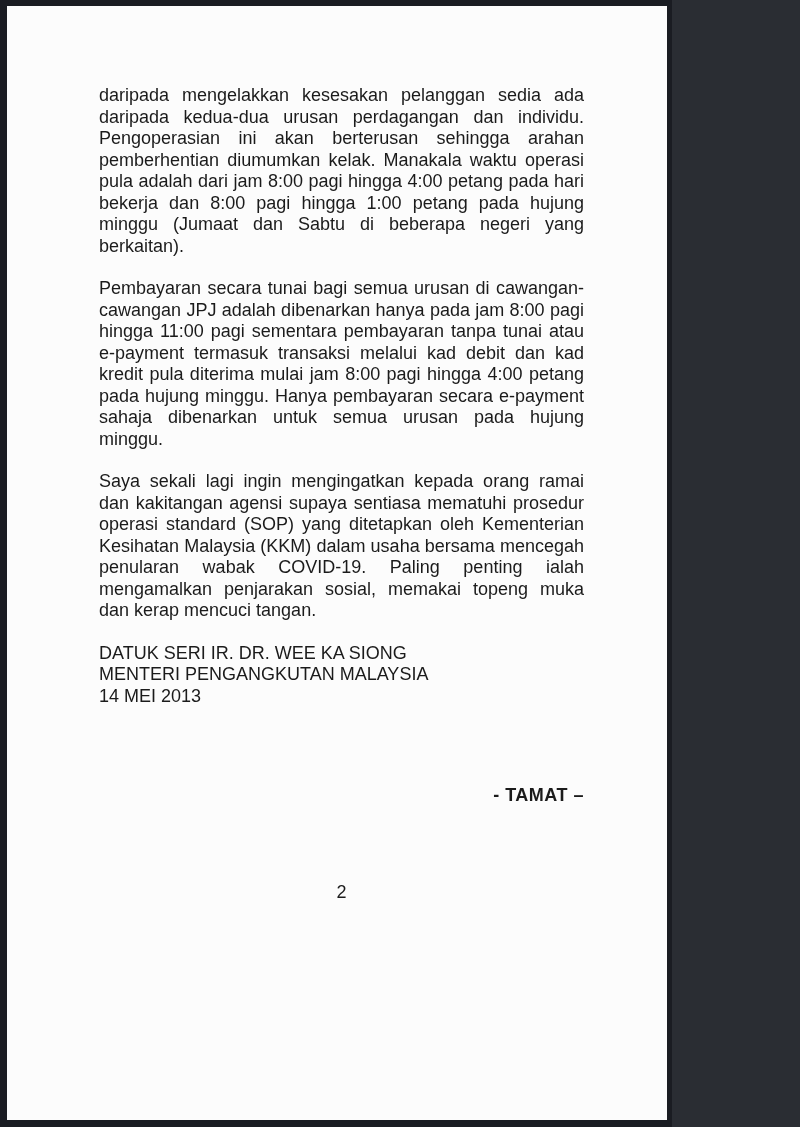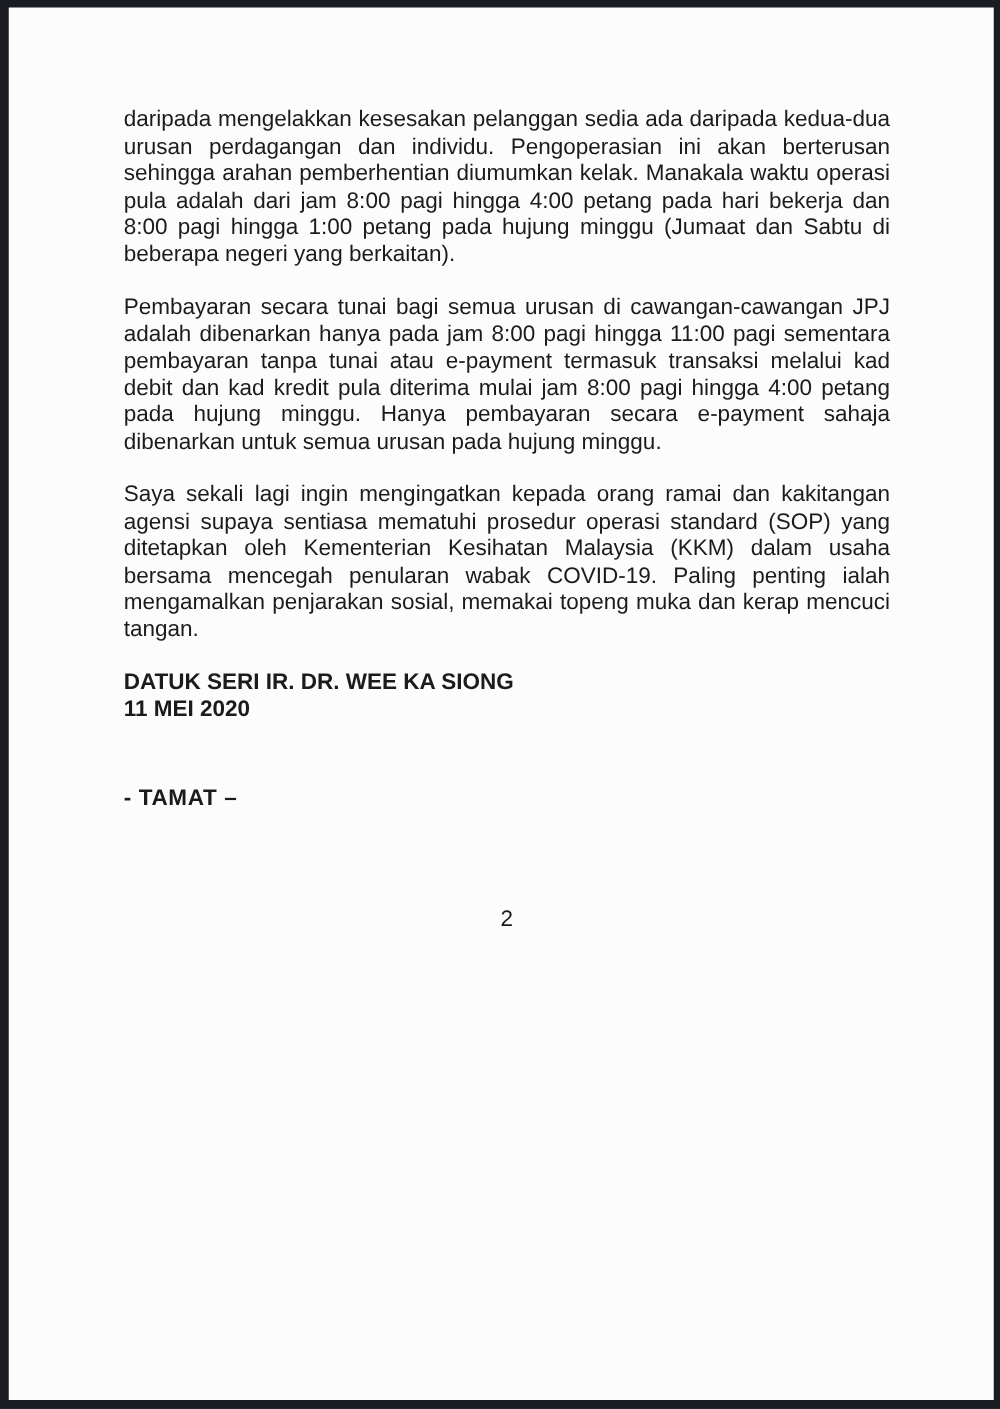--- a/index.html
+++ b/index.html
@@ -3,21 +3,21 @@
 <meta charset="utf-8">
 <style>
   html, body {
     margin: 0;
     padding: 0;
     background: #2a2d33;
     font-family: "Liberation Sans", sans-serif;
   }
   .frame {
     position: relative;
-    width: 800px;
+    width: 672px;
     height: 1127px;
     background: #1a1c22;
     overflow: hidden;
   }
   .page {
     position: absolute;
     top: 6px;
     left: 7px;
     right: 5px;
     bottom: 7px;
@@ -31,30 +31,30 @@
     padding: 79px 83px 0 92px; 
     font-size: 18px;
     line-height: 21.5px;
   }
   .para {
     margin: 0 0 21px 0;
     text-align: justify;
     text-justify: inter-word;
   }
   .signature {
-    font-weight: bold;
+    font-weight: normal;
     margin-top: 0;
   }
   .signature div {
     line-height: 21.5px;
   }
   .end-marker {
     font-weight: bold;
-    text-align: left;
-    margin-top: 50px;
+    text-align: right;
+    margin-top: 78px;
     letter-spacing: 0.5px;
   }
   .page-number {
     text-align: center;
     margin-top: 75px;
   }
 </style>
 </head>
 <body>
 
@@ -66,21 +66,22 @@
 
       <p class="para">Pembayaran secara tunai bagi semua urusan di cawangan-cawangan JPJ adalah dibenarkan hanya pada jam 8:00 pagi hingga 11:00 pagi sementara pembayaran tanpa tunai atau e-payment termasuk transaksi melalui kad debit dan kad kredit pula diterima mulai jam 8:00 pagi hingga 4:00 petang pada hujung minggu. Hanya pembayaran secara e-payment sahaja dibenarkan untuk semua urusan pada hujung minggu.</p>
 
 
 
       <p class="para">Saya sekali lagi ingin mengingatkan kepada orang ramai dan kakitangan agensi supaya sentiasa mematuhi prosedur operasi standard (SOP) yang ditetapkan oleh Kementerian Kesihatan Malaysia (KKM) dalam usaha bersama mencegah penularan wabak COVID-19. Paling penting ialah mengamalkan penjarakan sosial, memakai topeng muka dan kerap mencuci tangan.</p>
 
 
       <div class="signature">
         <div>DATUK SERI IR. DR. WEE KA SIONG</div>
-        <div>11 MEI 2020</div>
+        <div>MENTERI PENGANGKUTAN MALAYSIA</div>
+        <div>14 MEI 2013</div>
       </div>
 
       <div class="end-marker">- TAMAT –</div>
 
       <div class="page-number">2</div>
 
     </div>
   </div>
 </div>
 

